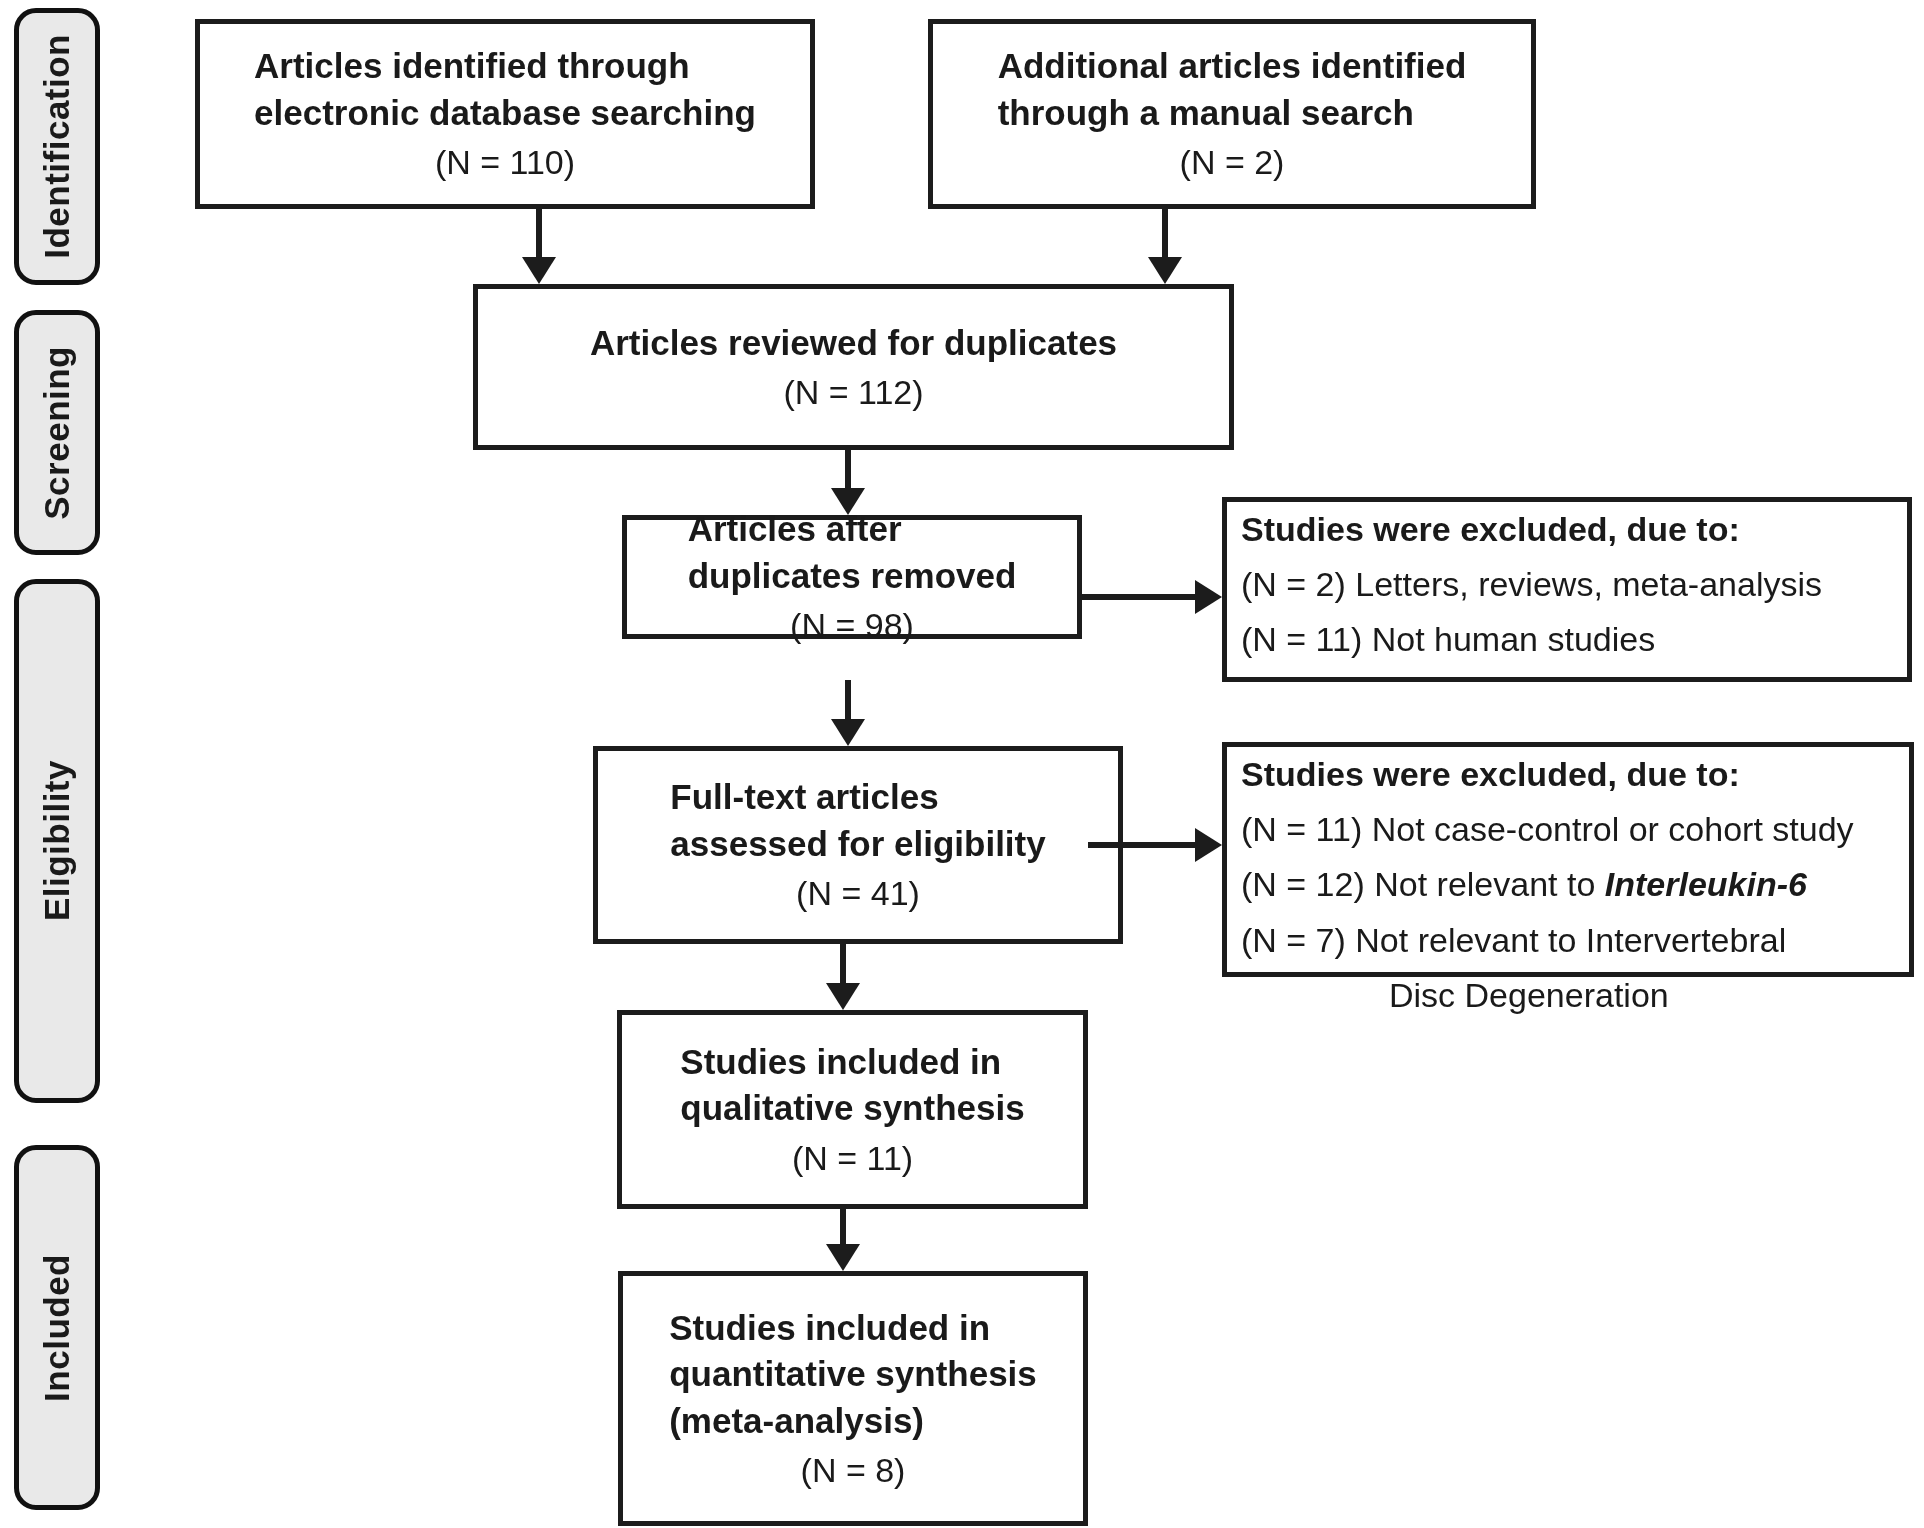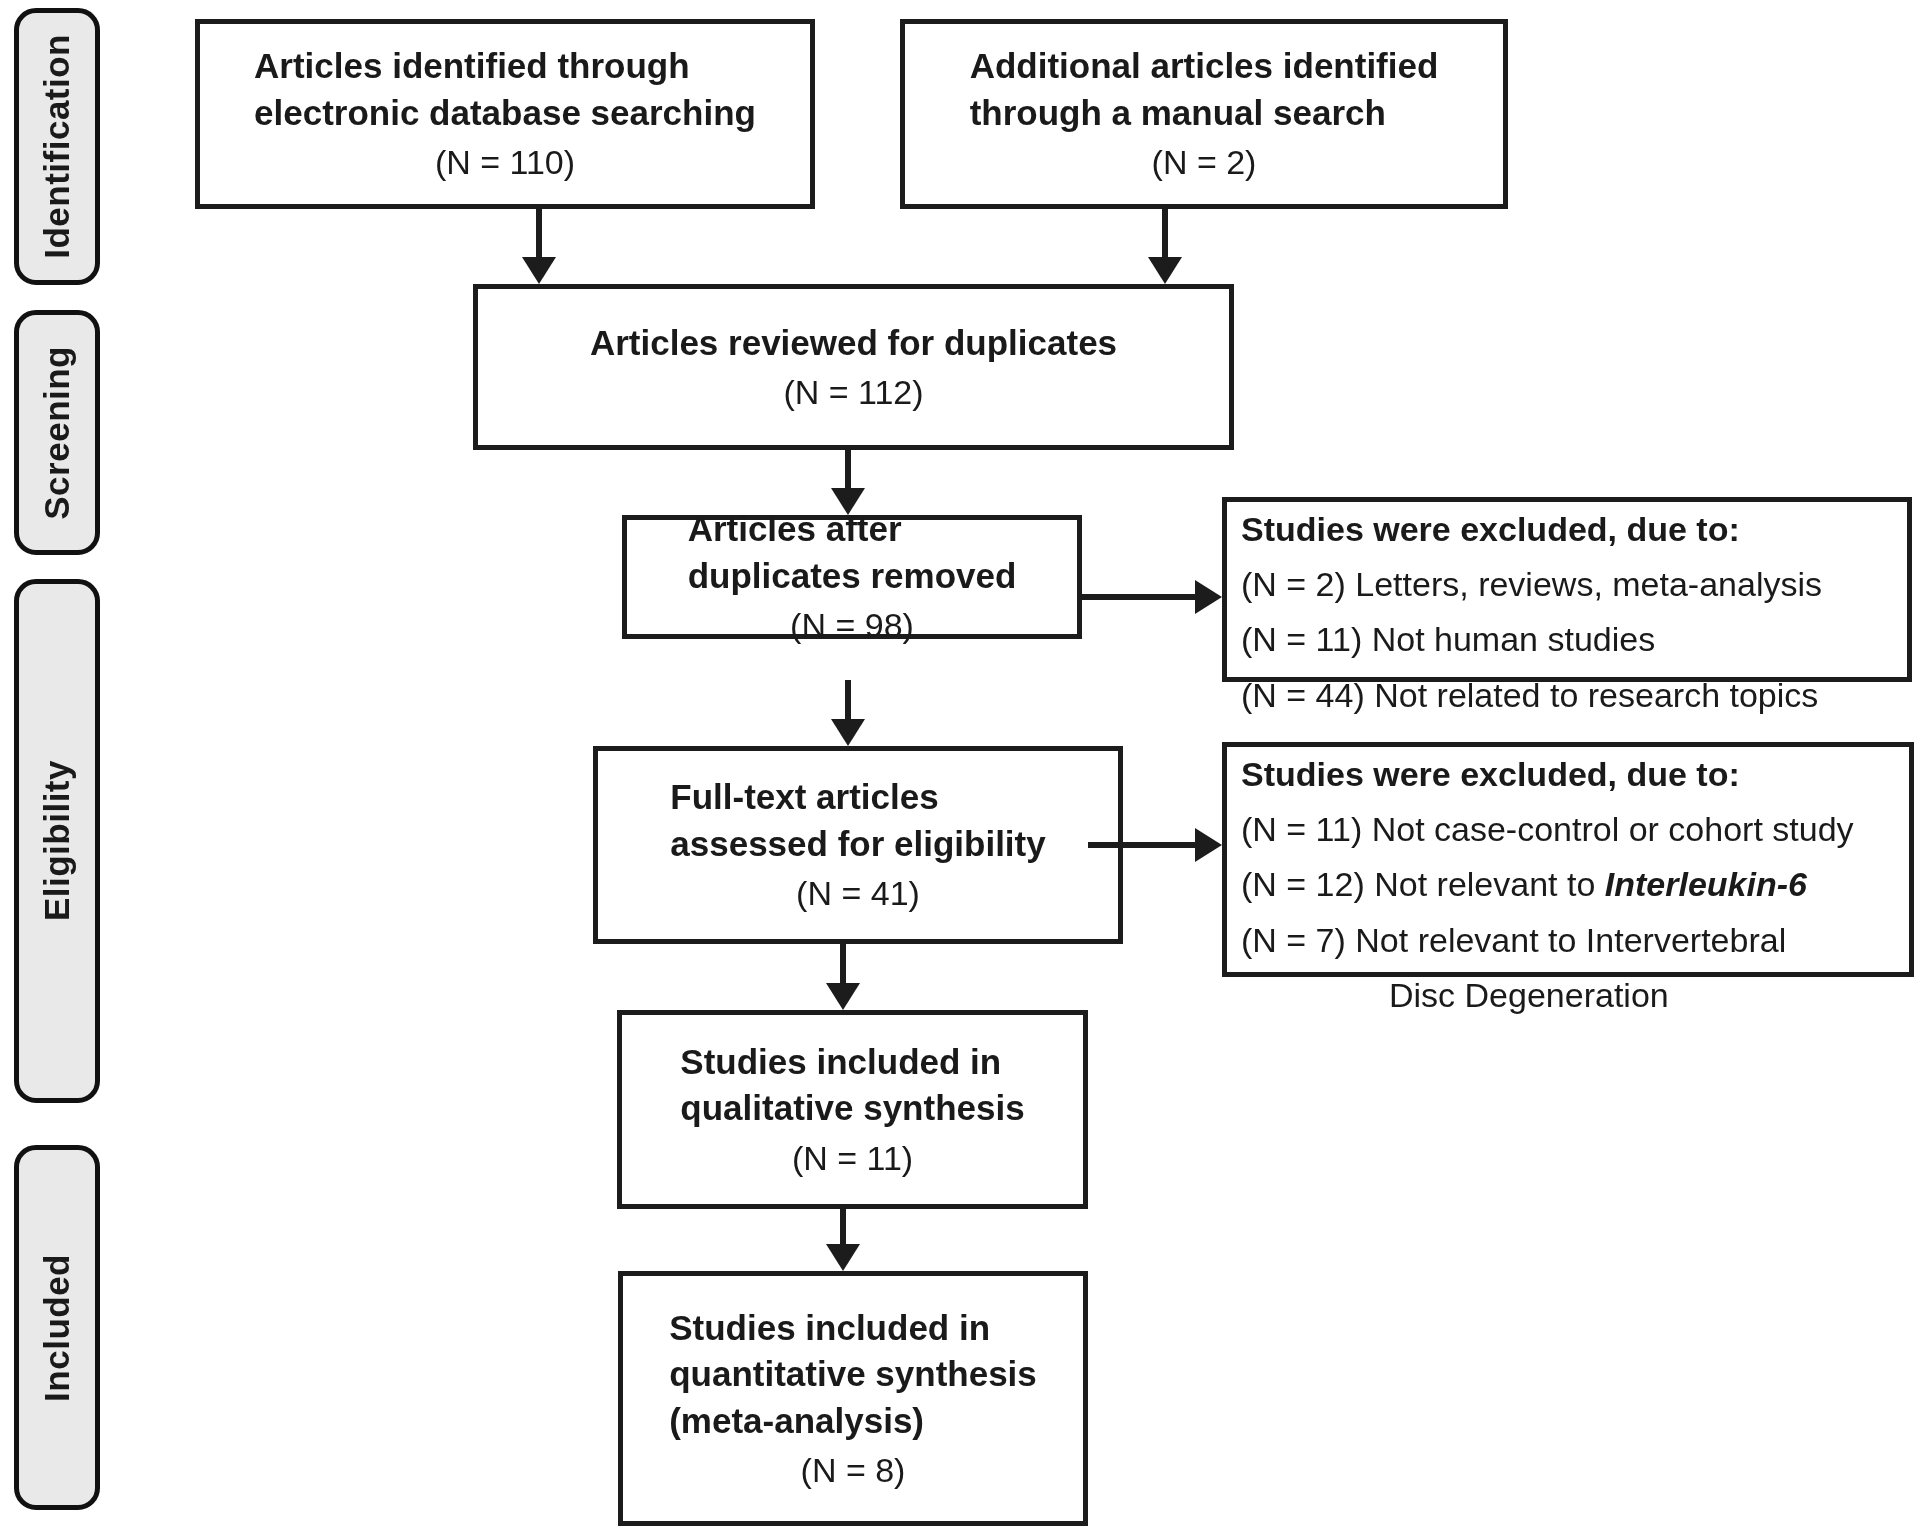--- a/index.html
+++ b/index.html
@@ -61,21 +61,21 @@
     line-height: 1.33;
     white-space: pre-line;
   }
   .box .count {
     font-weight: normal;
     font-size: 34px;
     line-height: 1.3;
     margin-top: 4px;
   }
   #box-database    { left: 195px;  top: 19px;   width: 620px; height: 190px; }
-  #box-manual      { left: 900px;  top: 19px;   width: 608px; height: 190px; }
+  #box-manual      { left: 928px;  top: 19px;   width: 608px; height: 190px; }
   #box-review      { left: 473px;  top: 284px;  width: 761px; height: 166px; }
   #box-removed     { left: 622px;  top: 515px;  width: 460px; height: 124px; }
   #box-fulltext    { left: 593px;  top: 746px;  width: 530px; height: 198px; }
   #box-qualitative { left: 617px;  top: 1010px; width: 471px; height: 199px; }
   #box-quantitative{ left: 618px;  top: 1271px; width: 470px; height: 255px; }
 
   
   .excl {
     position: absolute;
     box-sizing: border-box;
@@ -190,21 +190,20 @@
     <div class="title">Studies included in
 quantitative synthesis
 (meta-analysis)</div>
     <div class="count">(N = 8)</div>
   </div>
 
   <div class="excl" id="excl-screening">
     <div class="excl-heading">Studies were excluded, due to:</div>
     <div class="excl-item">(N = 2) Letters, reviews, meta-analysis</div>
     <div class="excl-item">(N = 11) Not human studies</div>
-    <div class="excl-item">(N = 44) Not related to research topics</div>
   </div>
 
   <div class="excl" id="excl-eligibility">
     <div class="excl-heading">Studies were excluded, due to:</div>
     <div class="excl-item">(N = 11) Not case-control or cohort study</div>
     <div class="excl-item"><span>(N = 12) Not relevant to </span><span class="em">Interleukin-6</span></div>
     <div class="excl-item">(N = 7) Not relevant to Intervertebral</div>
     <div class="excl-item indent">Disc Degeneration</div>
   </div>
 

